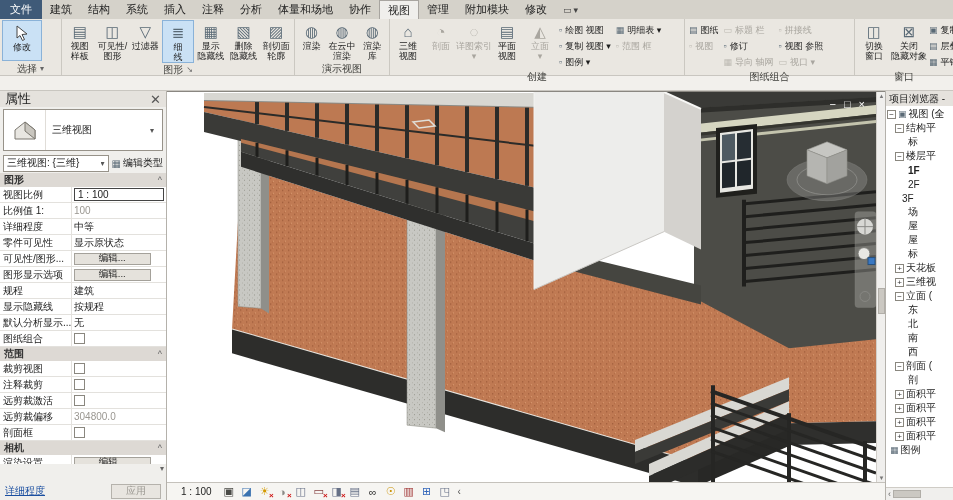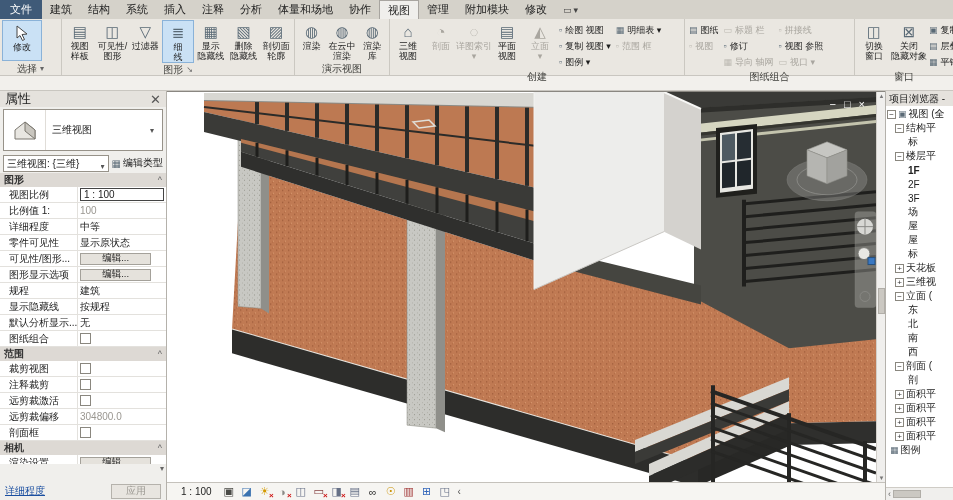--- a/index.html
+++ b/index.html
@@ -34,30 +34,30 @@
   
   .workspace{display:flex;height:409px;}
   
   .props{width:167px;background:#f0efec;border-right:1px solid #b4b1ab;display:flex;flex-direction:column;font-size:10px;}
   .props-header{height:16px;background:#e5e2dd;display:flex;align-items:center;justify-content:space-between;padding:0 5px;font-size:13px;}
   .type-selector{margin:2px 3px;background:#fff;border:1px solid #979289;height:42px;display:flex;align-items:center;}
   .ts-icon{width:42px;display:flex;align-items:center;justify-content:center;border-right:1px solid #e0ddd8;height:100%;}
   .ts-label{flex:1;padding-left:6px;}
   .ts-arrow{width:12px;color:#555;font-size:8px;}
   .combo-row{display:flex;gap:3px;padding:1px 3px;height:20px;align-items:center;}
-  .combo{flex:1;background:#fff;border:1px solid #979289;display:flex;align-items:flex-end;height:17px;padding:0 3px;}
+  .combo{flex:1;background:#fff;border:1px solid #979289;display:flex;align-items:center;height:17px;padding:0 3px;}
   .combo span{flex:1;white-space:nowrap;overflow:hidden;}
   .combo .carrow{flex:none;color:#555;font-size:8px;}
   .edit-type{display:flex;align-items:center;gap:2px;white-space:nowrap;}
   .edit-type .sicon{color:#5a6a76;}
   .sec-header{height:14px;background:#ddd9d4;font-weight:bold;display:flex;align-items:center;justify-content:space-between;padding:0 4px;color:#333;flex:none;}
   .sec-header .chev{font-weight:normal;color:#666;font-size:9px;}
   .prows{background:#fff;flex:none;}
   .prow{height:16px;display:flex;border-bottom:1px solid #e3e1dd;background:#fff;align-items:stretch;}
-  .pl{width:72px;padding:0 3px;display:flex;align-items:center;border-right:1px solid #e3e1dd;white-space:nowrap;overflow:hidden;margin-left:6px;}
+  .pl{width:72px;padding:0 3px;display:flex;align-items:center;border-right:1px solid #e3e1dd;white-space:nowrap;overflow:hidden;}
   .pv{flex:1;display:flex;align-items:center;padding:0 2px;overflow:hidden;}
   .val-boxed{border:1px solid #444;width:100%;height:13px;display:flex;align-items:center;padding:0 3px;}
   .val-muted{color:#9a9791;text-align:right;}
   .val-btn{background:#e5e2dc;border:1px solid #a4a19a;width:85%;height:12px;display:flex;align-items:center;justify-content:center;font-size:9.5px;}
   .val-chk{width:11px;height:11px;border:1px solid #8a877f;background:#fff;display:inline-block;}
   .camera-clip{height:9px;overflow:hidden;flex:none;}
   .scroll-cue{height:12px;display:flex;justify-content:flex-end;padding-right:2px;color:#666;font-size:8px;background:#f0efec;}
   .props-bottom{margin-top:auto;height:18px;display:flex;align-items:center;justify-content:space-between;padding:0 5px;}
   .help-link{color:#1b4fa0;text-decoration:underline;}
   .apply-btn{color:#9b9892;background:#e8e5e0;border:1px solid #b5b2ac;padding:0 14px;height:15px;display:flex;align-items:center;}
@@ -814,21 +814,21 @@
           <div class="titem selected" style="padding-left: 22px;">
 
             <span>1F</span>
           </div>
 
           <div class="titem" style="padding-left: 22px;">
 
             <span>2F</span>
           </div>
 
-          <div class="titem" style="padding-left: 22px;">
+          <div class="titem" style="padding-left: 16px;">
 
             <span>3F</span>
           </div>
 
           <div class="titem" style="padding-left: 22px;">
 
             <span>场</span>
           </div>
 
           <div class="titem" style="padding-left: 22px;">

